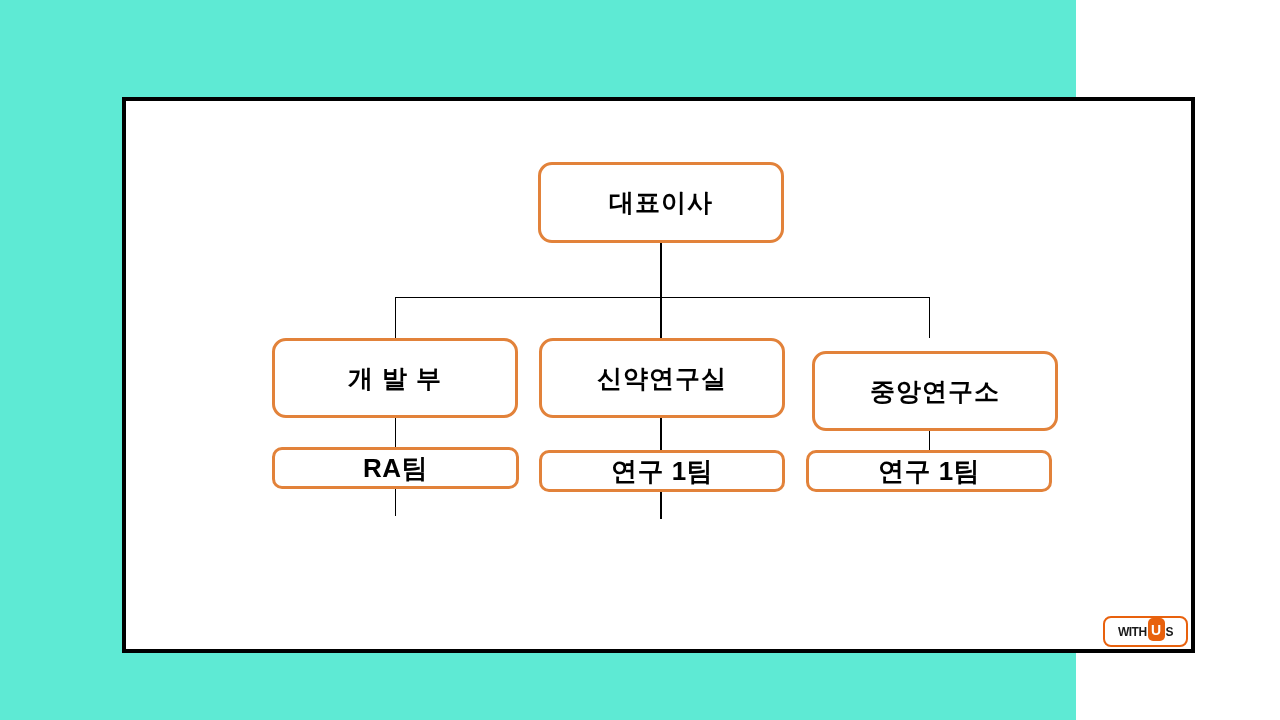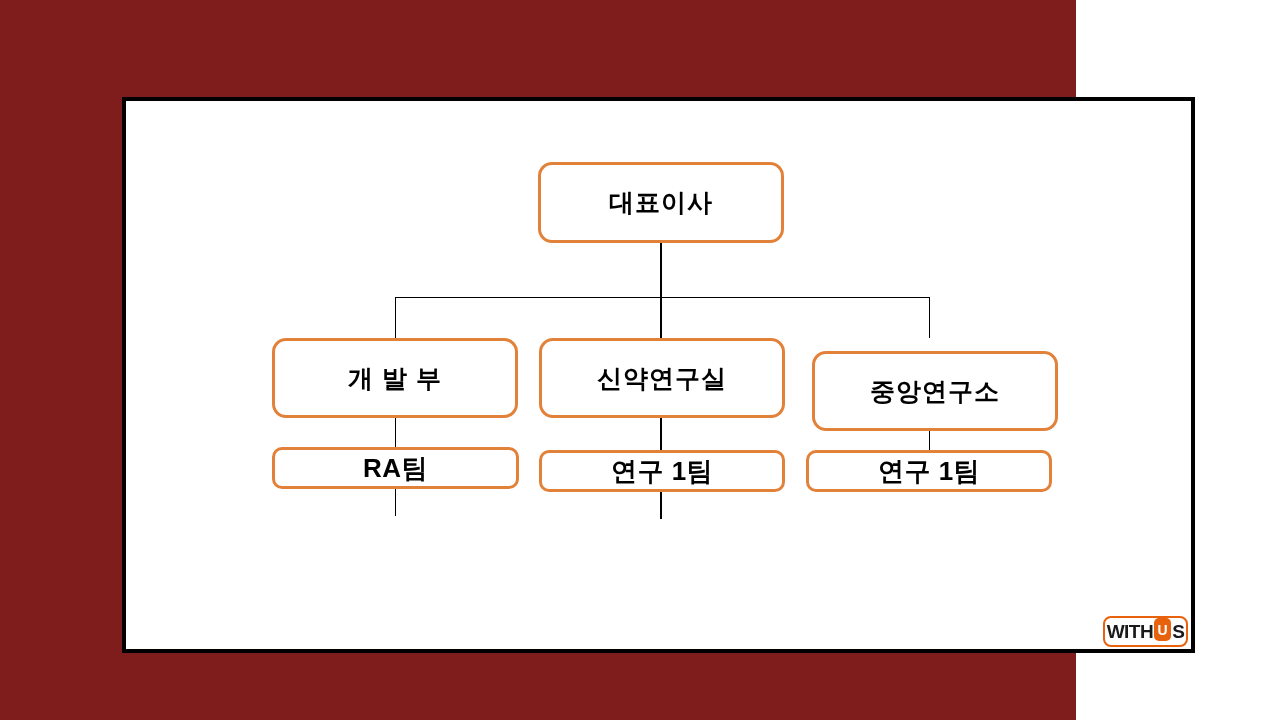--- a/index.html
+++ b/index.html
@@ -4,21 +4,21 @@
 <style>
   * { margin: 0; padding: 0; box-sizing: border-box; }
   html, body { background: #ffffff; }
   body {
     font-family: "Liberation Sans", "DejaVu Sans", sans-serif;
     width: 1280px; height: 720px; overflow: hidden;
   }
   .canvas {
     position: relative;
     width: 1076px; height: 720px;
-    background: #7f1d1d;
+    background: #5eead4;
   }
   .frame {
     position: absolute;
     left: 122px; top: 97px;
     width: 1073px; height: 556px;
     border: 4px solid #000000;
     background: #ffffff;
   }
   .node {
     position: absolute;
@@ -79,21 +79,21 @@
     border: 2.5px solid #E8610D;
     border-radius: 8px;
     display: flex;
     align-items: center;
     justify-content: center;
     z-index: 3;
   }
   .logo-with, .logo-s {
     color: #1a1a1a;
     font-weight: bold;
-    font-size: 19px;
+    font-size: 12px;
     letter-spacing: -0.5px;
   }
   .logo-u {
     display: inline-flex;
     align-items: center;
     justify-content: center;
     width: 17px; height: 23px;
     margin: 0 1px;
     position: relative;
     top: -2px;

